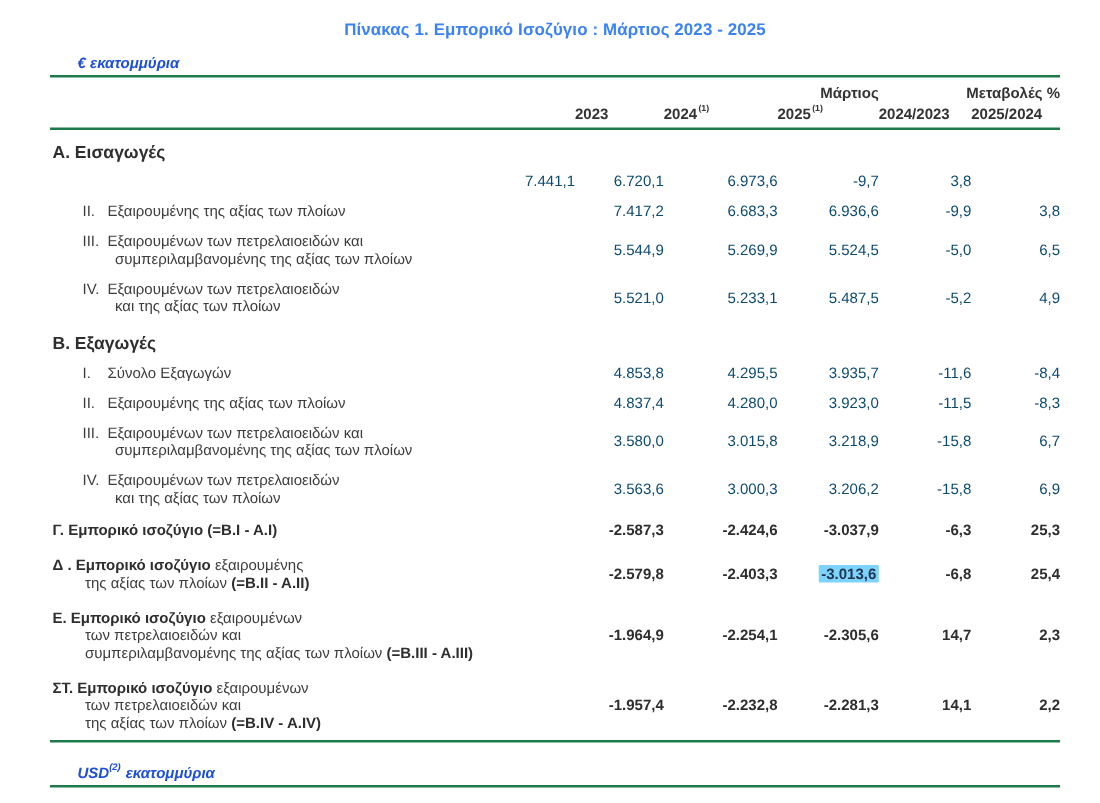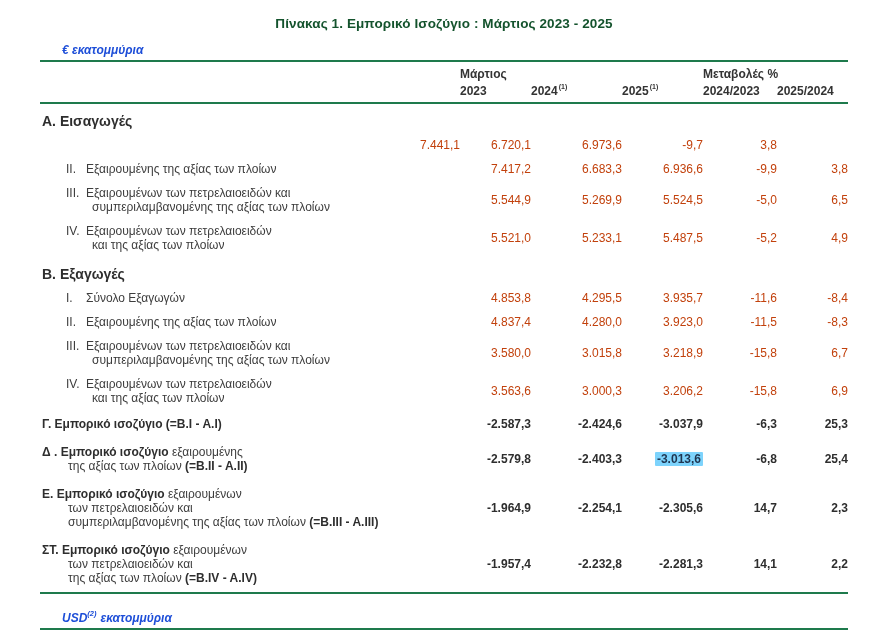--- a/index.html
+++ b/index.html
@@ -4,56 +4,56 @@
 <style>
   html,body{margin:0;padding:0;}
   body{
     width:880px;height:642px;background:#ffffff;overflow:hidden;
     font-family:"Liberation Sans","DejaVu Sans",sans-serif;
     color:#3a3a3a;-webkit-font-smoothing:antialiased;
   }
   .page{padding-top:16px;}
   .title{
     width:808px;margin:0 0 10px 40px;text-align:center;
-    font-size:13.5px;font-weight:bold;color:#14532d;letter-spacing:.1px;
+    font-size:13.5px;font-weight:bold;color:#3b82f6;letter-spacing:.1px;
   }
   .table-wrap{width:808px;margin-left:40px;}
   .unit{
     font-size:12px;font-weight:bold;font-style:italic;color:#1d4ed8;
     padding:2px 0 3px 22px;
   }
   .unit sup{font-size:7.5px;font-style:italic;position:relative;top:-1px;}
   .unit .after-sup{margin-left:4px;}
   .rule{height:2px;background:#1e7a4c;}
   .rule.thin{height:1.5px;}
 
   .grid{display:grid;grid-template-columns:420px 71px 91px 81px 74px 71px;}
   .ghead{padding-top:5px;}
-  .gspan{font-size:12px;font-weight:bold;text-align:left;color:#333;}
+  .gspan{font-size:12px;font-weight:bold;text-align:right;color:#333;}
   .span-month{grid-column:2/5;}
   .span-changes{grid-column:5/7;}
   .yrow{padding:3px 0 4px 0;}
   .hcell{font-size:12px;font-weight:bold;text-align:left;color:#333;white-space:nowrap;}
   .hcell sup{font-size:7px;font-weight:bold;position:relative;top:-1px;margin-left:1px;}
 
   .section-label{
     font-size:14px;font-weight:bold;color:#2e2e2e;
     padding:9px 0 4px 2px;
   }
   .row{align-items:center;}
   .row.item{padding:5px 0;}
   .row.summary{padding:7px 0;}
   .lbl{font-size:12px;line-height:14px;color:#3d3d3d;}
   .item .lbl{padding-left:26px;}
   .summary .lbl{padding-left:2px;}
   .num{display:inline-block;width:20px;}
   .item .cont{padding-left:26px;}
   .summary .cont{padding-left:26px;}
   .b{font-weight:bold;color:#2e2e2e;}
-  .val{font-size:12px;text-align:right;white-space:nowrap;color:#c2410c;}
+  .val{font-size:12px;text-align:right;white-space:nowrap;color:#0c4a6e;}
   .summary .val{font-weight:bold;color:#2e2e2e;}
   .hl{
     background:#7dd3fc;color:#1f3550;padding:0 2px;border-radius:1px;
   }
   .bottom-gap{height:12px;}
   .usd-block{margin-top:2px;}
 </style>
 </head>
 <body>
 

